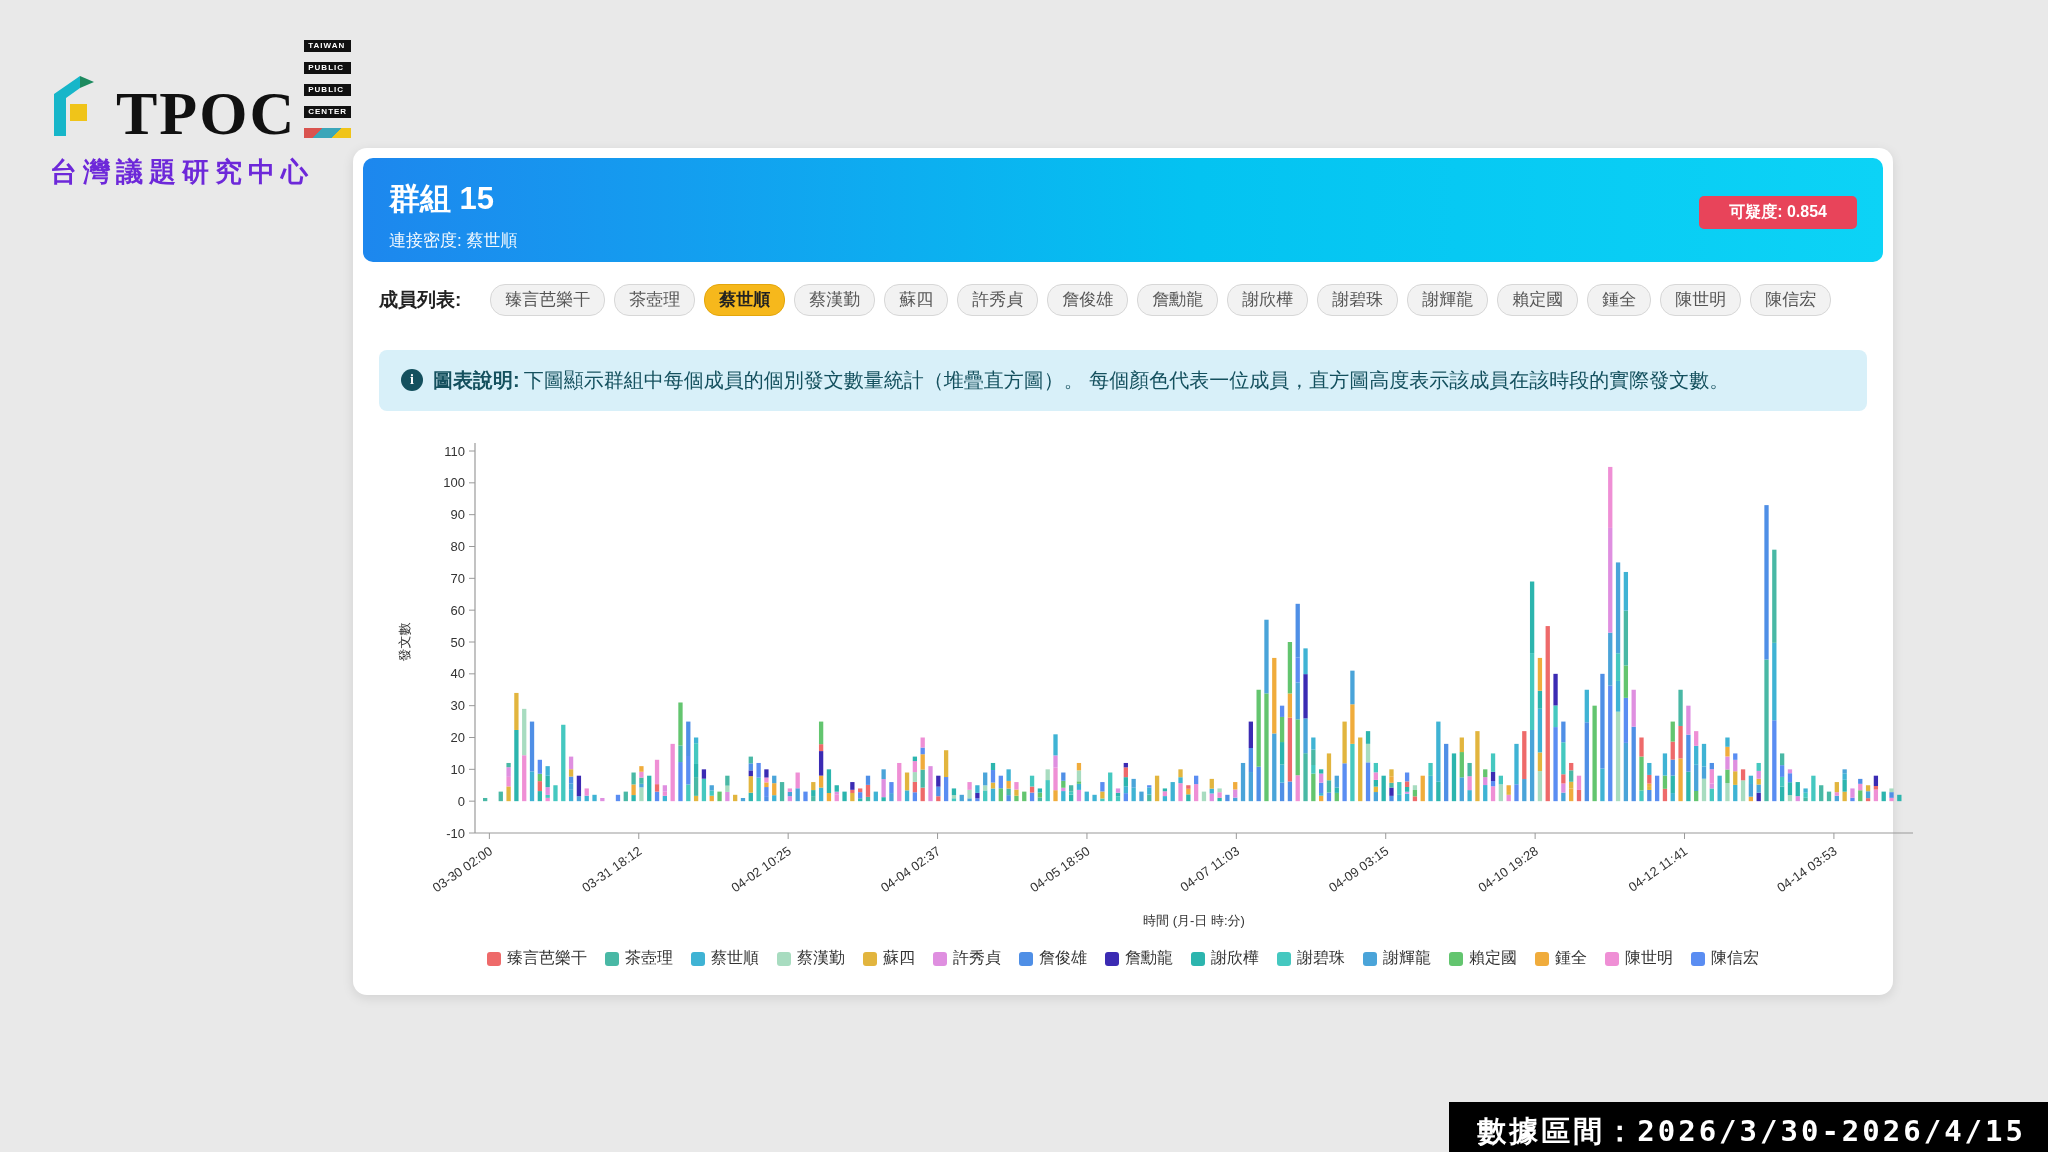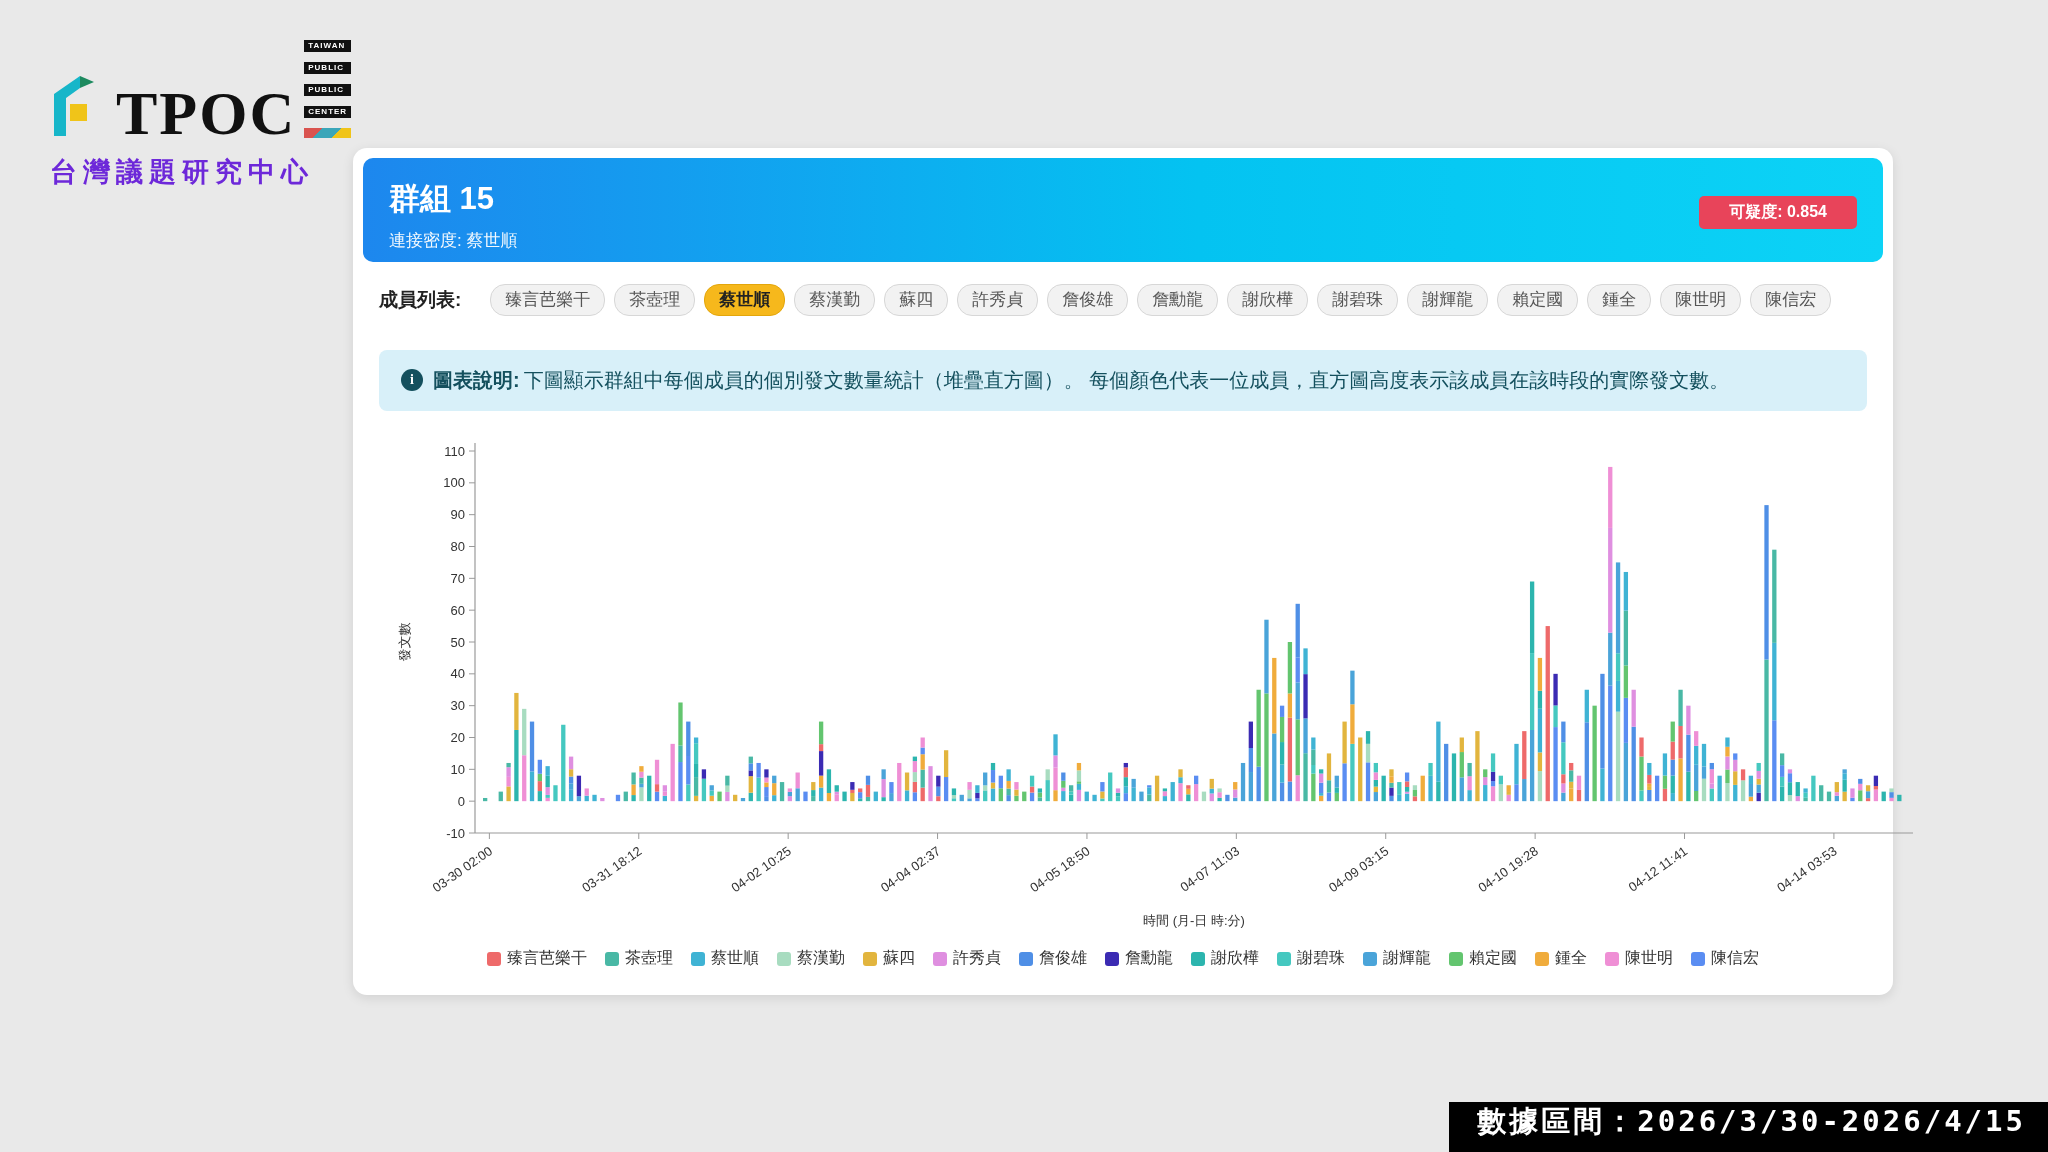--- a/index.html
+++ b/index.html
@@ -35,21 +35,21 @@
   .info-icon { flex:0 0 auto; width:22px; height:22px; border-radius:50%; background:#14505e; color:#fff; font-size:14px; font-weight:700; font-family:"Liberation Serif",serif; display:flex; align-items:center; justify-content:center; margin-top:2px; }
   .info-label { font-weight:700; margin-right:4px; }
 
   .chart-wrap { margin-top:24px; padding:0 20px; }
   svg text { font-family:"Liberation Sans", sans-serif; }
   .legend { display:flex; flex-wrap:wrap; justify-content:center; gap:6px 18px; margin-top:4px; padding:0 40px; }
   .legend-item { display:flex; align-items:center; gap:6px; font-size:16px; color:#333; cursor:pointer; }
   .legend-item .sq { width:14px; height:14px; border-radius:3px; display:inline-block; }
 
   
-  .footer-bar { position:absolute; right:0; bottom:0; height:50px; background:#000; color:#fff; display:flex; align-items:flex-start; padding:0 22px 0 28px; }
+  .footer-bar { position:absolute; right:0; bottom:0; height:50px; background:#000; color:#fff; display:flex; align-items:flex-end; padding:0 22px 0 28px; }
   .footer-text { font-size:29px; font-weight:700; letter-spacing:3px; font-family:"DejaVu Sans Mono","Liberation Sans",sans-serif; }
 </style>
 </head>
 <body>
 
 <div class="logo">
   <div class="logo-row">
     <svg width="58" height="68" viewBox="0 0 58 68">
       <polygon points="4,20 30,2 30,14 16,24 16,62 4,62" fill="#17b6c9"></polygon>
       <polygon points="30,2 44,8 30,14" fill="#1d8a5f"></polygon>

